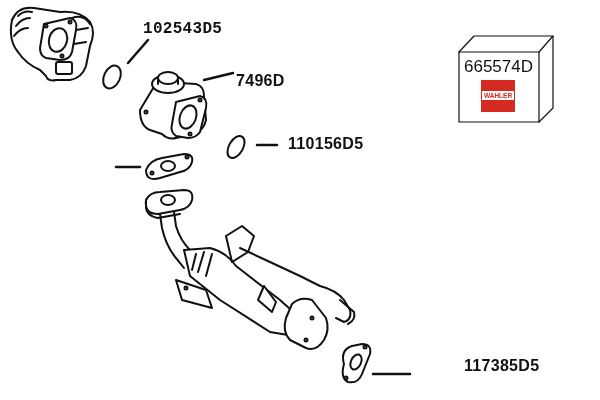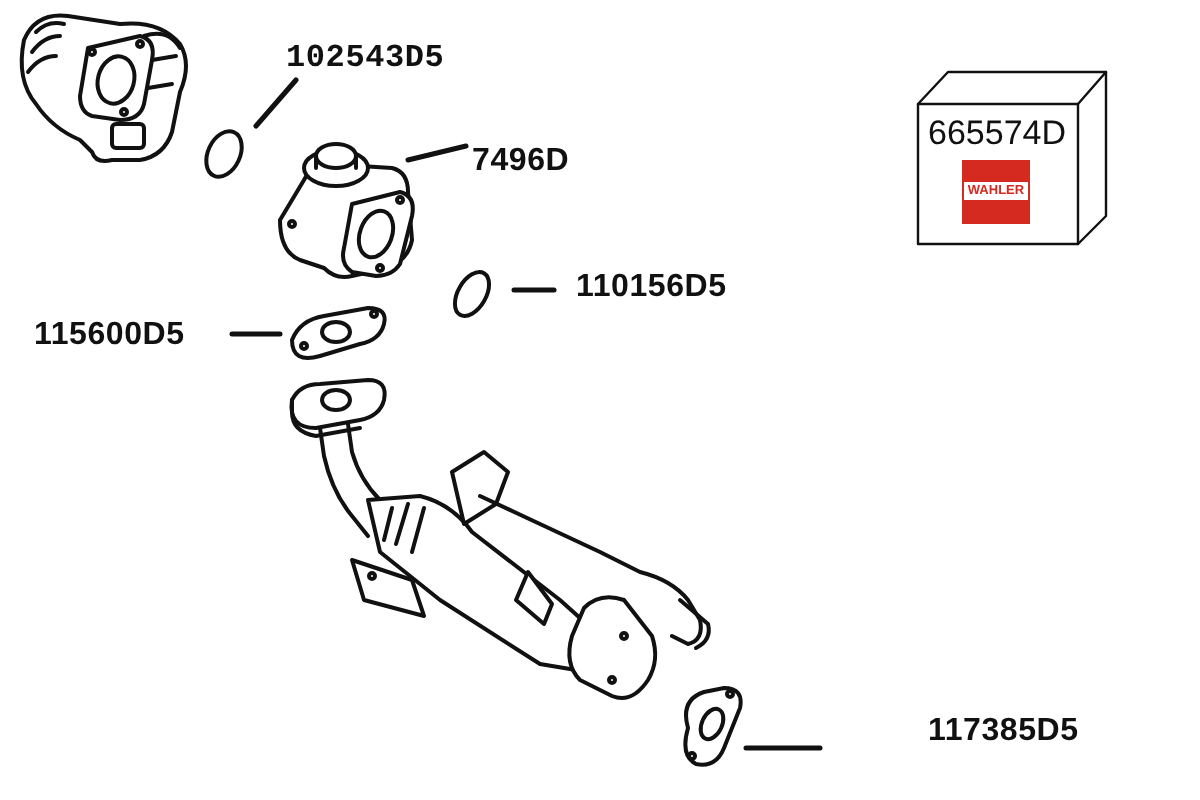--- a/index.html
+++ b/index.html
@@ -85,20 +85,19 @@
     <g stroke-width="1.2">
       <rect x="459" y="52" width="80" height="70" fill="#fff"></rect>
       <path d="M459 52 L474 36 L553 36 L539 52"></path>
       <path d="M539 122 L553 108 L553 36"></path>
     </g>
   </svg>
 
   <div class="label" style="left:143px;top:20px;font-family:Liberation Mono, monospace;">102543D5</div>
   <div class="label" style="left:236px;top:72px;">7496D</div>
   <div class="label" style="left:264px;top:135px;margin-left:24px;">110156D5</div>
-  <div class="label" style="left:17px;top:159px;">115600D5</div>
   <div class="label" style="left:428px;top:357px;margin-left:36px;">117385D5</div>
 
   <div class="box-label" style="left:464px;top:57px;">665574D</div>
   <div class="logo">
     <div class="logo-text">WAHLER</div>
   </div>
 </div>
 
 </body></html>

